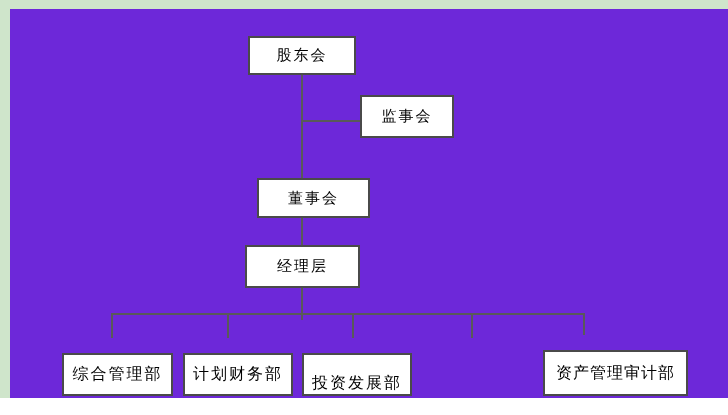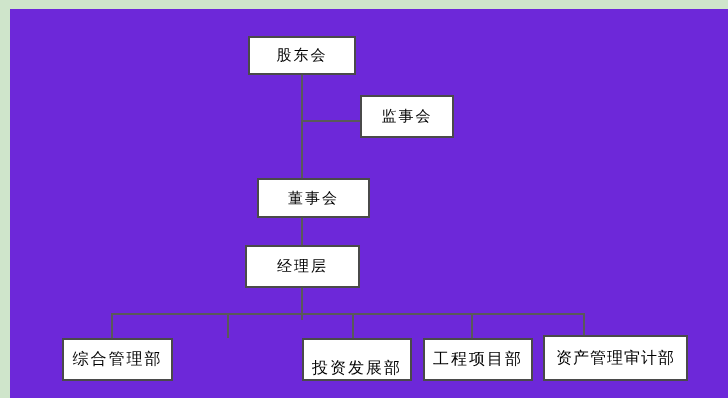--- a/index.html
+++ b/index.html
@@ -36,21 +36,21 @@
     color: #000000;
     font-size: 15px;
     letter-spacing: 2px;
     white-space: nowrap;
   }
   .node span { letter-spacing: inherit; }
   .n-shareholders { left: 248px; top: 36px;  width: 108px; height: 39px; }
   .n-supervisory  { left: 360px; top: 95px;  width: 94px;  height: 43px; }
   .n-directors    { left: 245px; top: 178px; width: 113px; height: 40px; margin-left: 12px; }
   .n-management   { left: 245px; top: 245px; width: 115px; height: 43px; font-family: Liberation Serif, serif; }
-  .dept { font-size: 16px; }
+  .dept { font-size: 16px; margin-top: 15px; }
   .n-dept0 { left: 62px;  top: 338px; width: 111px; height: 43px; }
   .n-dept1 { left: 183px; top: 338px; width: 110px; height: 43px; }
   .n-dept2 { left: 302px; top: 338px; width: 110px; height: 43px; align-items: flex-end; }
   .n-dept3 { left: 423px; top: 338px; width: 110px; height: 43px; }
   .n-dept4 { left: 543px; top: 335px; width: 145px; height: 46px; letter-spacing: 1px; justify-content: center; }
 
   
   .line {
     position: absolute;
     background: #595959;
@@ -99,26 +99,26 @@
   </div>
 
   <div class="node n-management">
     <span>经理层</span>
   </div>
 
   <div class="node dept n-dept0">
     <span>综合管理部</span>
   </div>
 
+  <div class="node dept n-dept1">
+    <span>计划财务部</span>
+  </div>
 
   <div class="node dept n-dept2">
     <span>投资发展部</span>
   </div>
 
-  <div class="node dept n-dept3">
-    <span>工程项目部</span>
-  </div>
 
   <div class="node dept n-dept4">
     <span>资产管理审计部</span>
   </div>
 
 </div>
 
 </body></html>

